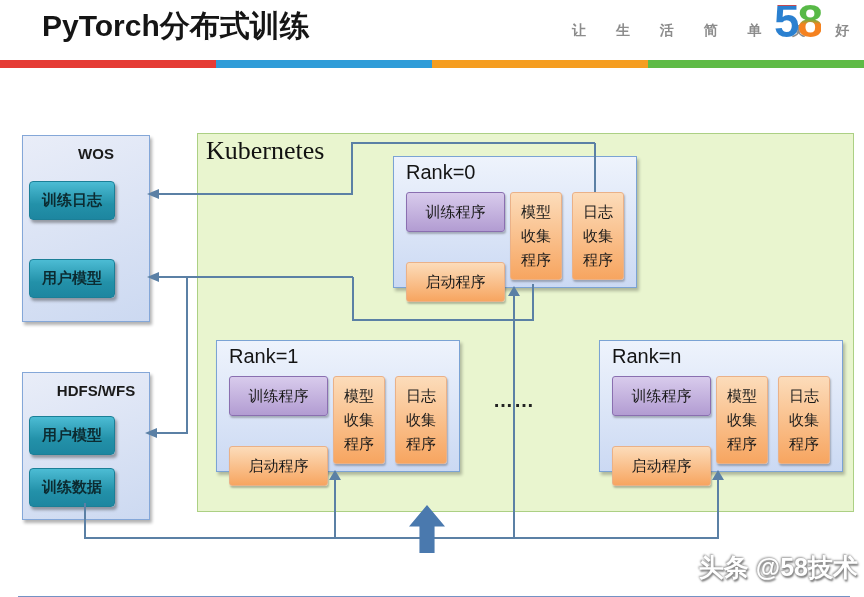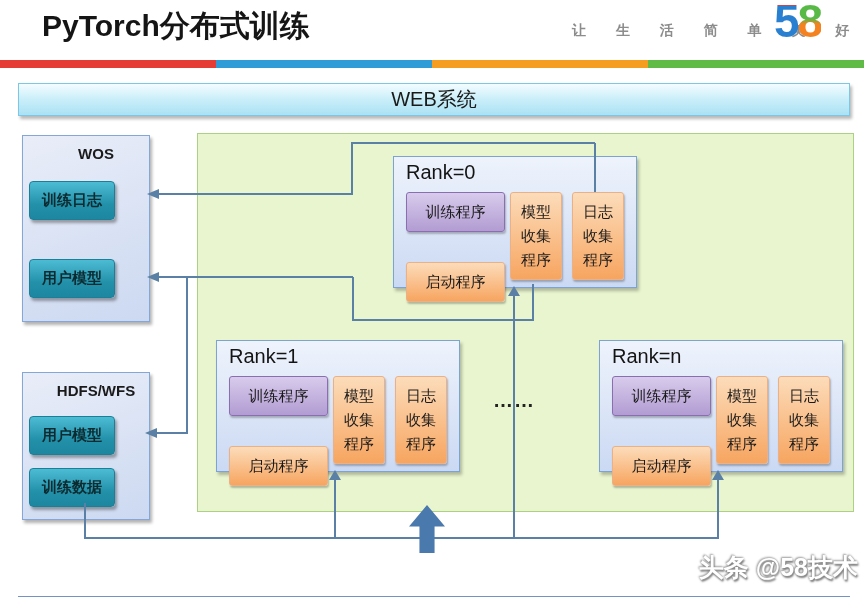--- a/index.html
+++ b/index.html
@@ -75,23 +75,20 @@
   <div class="page-title">PyTorch分布式训练</div>
   <div class="slogan">让 生 活 简 单 美 好</div>
   <div class="logo"><span class="l5">5</span><span class="l8">8</span></div>
   <div class="divider">
     <div class="seg-red"></div>
     <div class="seg-blue"></div>
     <div class="seg-orange"></div>
     <div class="seg-green"></div>
   </div>
 
-  <div class="webbar">
-    <span>WEB系统</span>
-  </div>
 
   <div class="store" style="top:135px;height:185px;">
     <div class="store-title">WOS</div>
     <div class="teal" style="top:45px;">
       <span>训练日志</span>
     </div>
     <div class="teal" style="top:123px;">
       <span>用户模型</span>
     </div>
   </div>
@@ -100,20 +97,21 @@
     <div class="store-title">HDFS/WFS</div>
     <div class="teal" style="top:43px;">
       <span>用户模型</span>
     </div>
     <div class="teal" style="top:95px;">
       <span>训练数据</span>
     </div>
   </div>
 
   <div class="k8s">
+    <div class="k8s-title">Kubernetes</div>
     <div class="ellipsis">……</div>
 
     <div class="rank" style="left:195px;top:22px;">
       <div class="rank-title">Rank=0</div>
       <div class="pbox pos-train">
           <span>训练程序</span>
         </div>
       <div class="obox pos-launch">
           <span>启动程序</span>
         </div>

